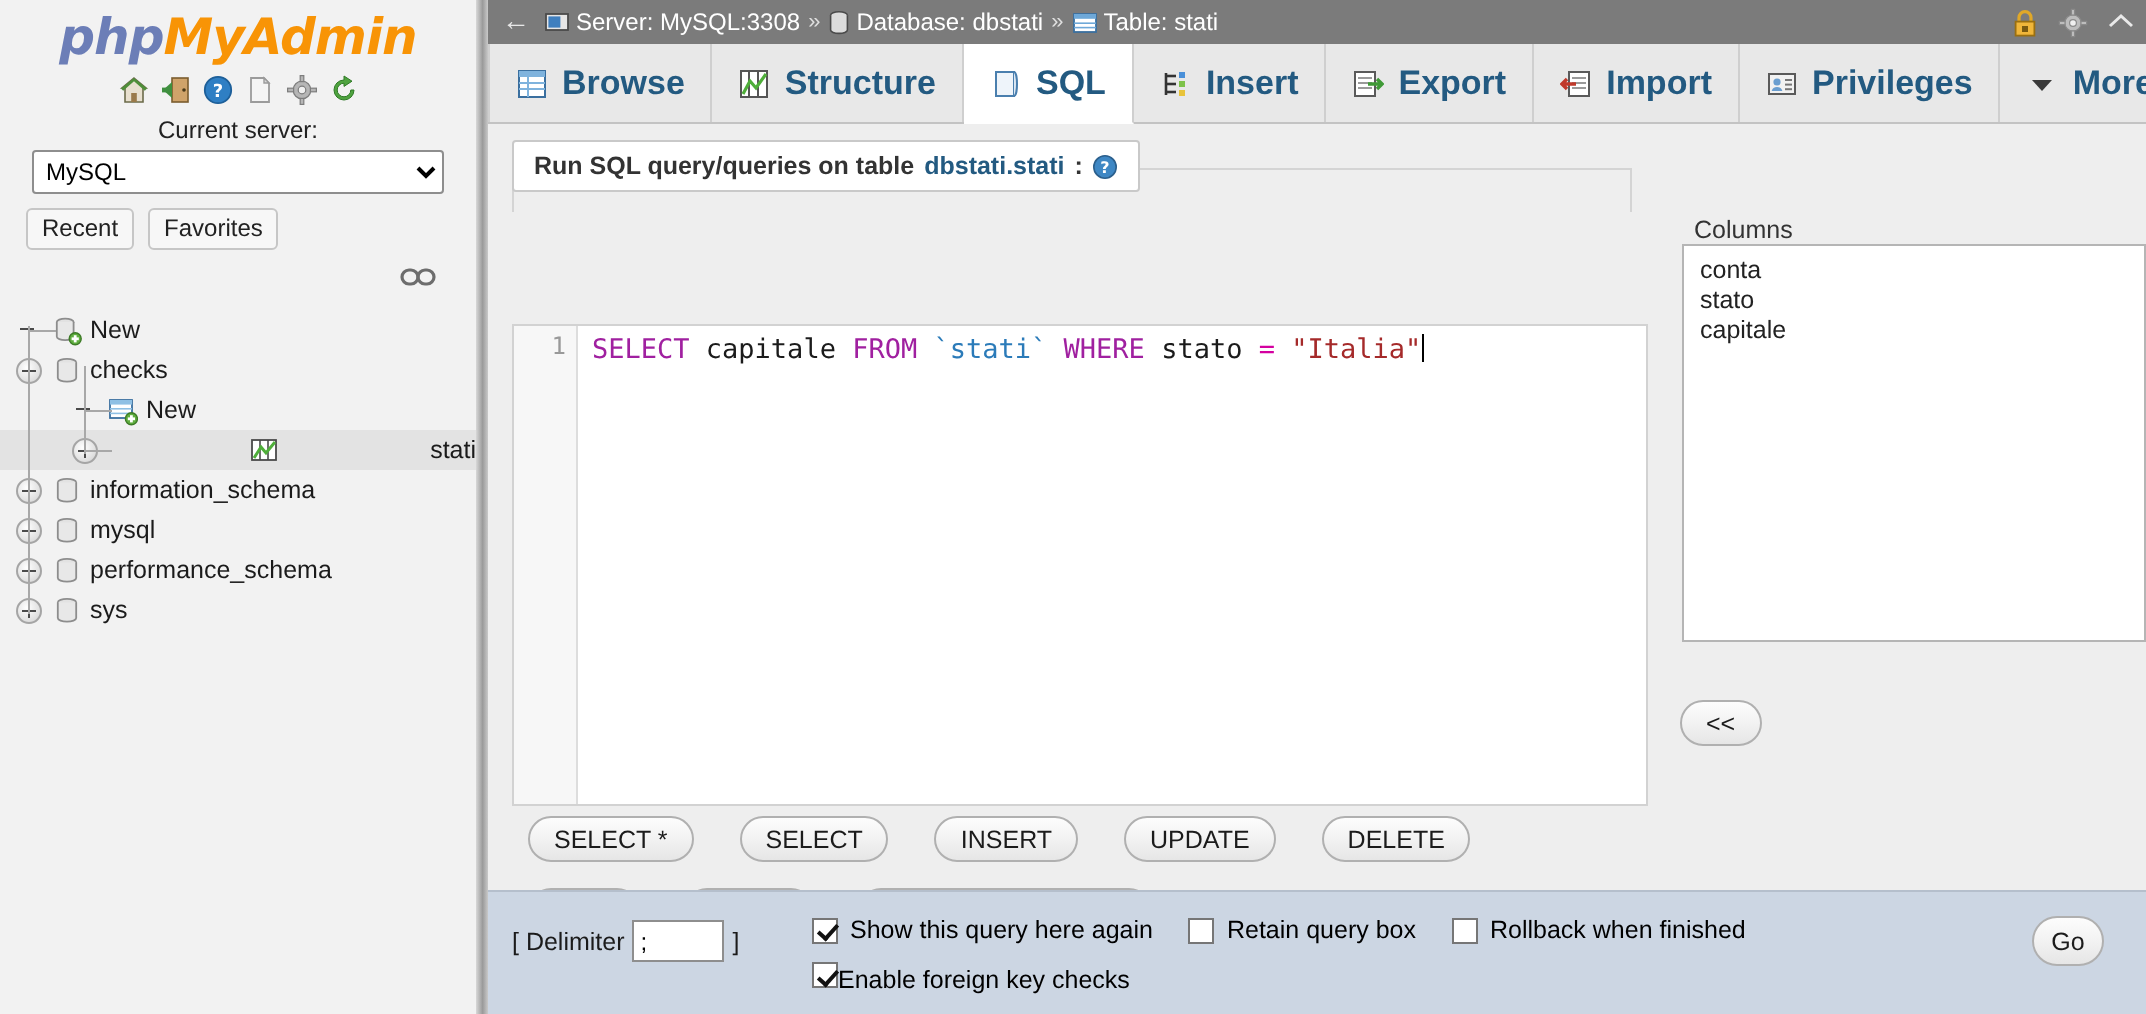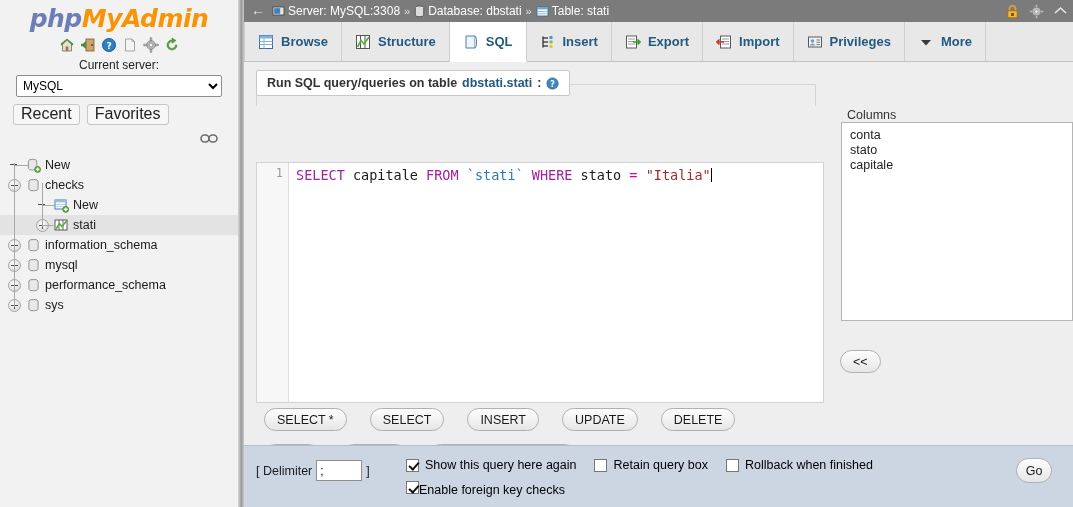--- a/index.html
+++ b/index.html
@@ -60,21 +60,21 @@
     border-radius: 2px;
   }
   .rf-row {
     display: flex; gap: 7px; padding: 7px 0 0 13px;
   }
   .rf-btn {
     border: 1px solid #c6c6c6;
     background: #f7f7f7;
     border-radius: 3px;
     padding: 2px 7px 3px 7px;
-    font-size: 16px; color: #222;
+    font-size: 12px; color: #222;
     line-height: 14px;
   }
   .link-icon-row {
     height: 18px; position: relative;
     margin-top: 6px;
   }
   .chain {
     position: absolute; right: 22px; top: 2px;
     width: 16px; height: 10px;
   }
@@ -82,21 +82,21 @@
   
   .tree { margin-top: 6px; position: relative; }
   .tnode {
     position: relative;
     height: 20px;
     display: flex; align-items: center;
     font-size: 12.5px;
     color: #1b1b1b;
     white-space: nowrap;
   }
-  .tnode.sel { background: #e3e3e3; }
+  .tnode.sel { background: #e3e3e3; justify-content: space-between; }
   .exp {
     width: 13px; height: 13px;
     border: 1px solid #a5a5a5;
     border-radius: 50%;
     background: radial-gradient(circle at 40% 35%, #fff, #dcdcdc 75%);
     position: relative; flex: 0 0 auto;
   }
   .exp::before, .exp::after {
     content: ""; position: absolute; background: #4a4a4a;
   }
@@ -142,21 +142,21 @@
     height: 40px;
     background: #e8e8e8;
     display: flex; align-items: stretch;
     border-bottom: 1px solid #c3c3c3;
   }
   .tab {
     display: flex; align-items: center; gap: 7px;
     padding: 0 13px;
     border-right: 1px solid #cfcfcf;
     color: #235a81;
-    font-size: 13px; font-weight: bold;
+    font-size: 17px; font-weight: bold;
     background: #e8e8e8;
     justify-content: center;
   }
   .tab:first-child { border-left: 1px solid #cfcfcf; }
   .tab.active {
     background: #ffffff;
     border-bottom: 1px solid #ffffff;
     margin-bottom: -1px;
   }
   .tab .ti { width: 16px; height: 16px; display: block; }

